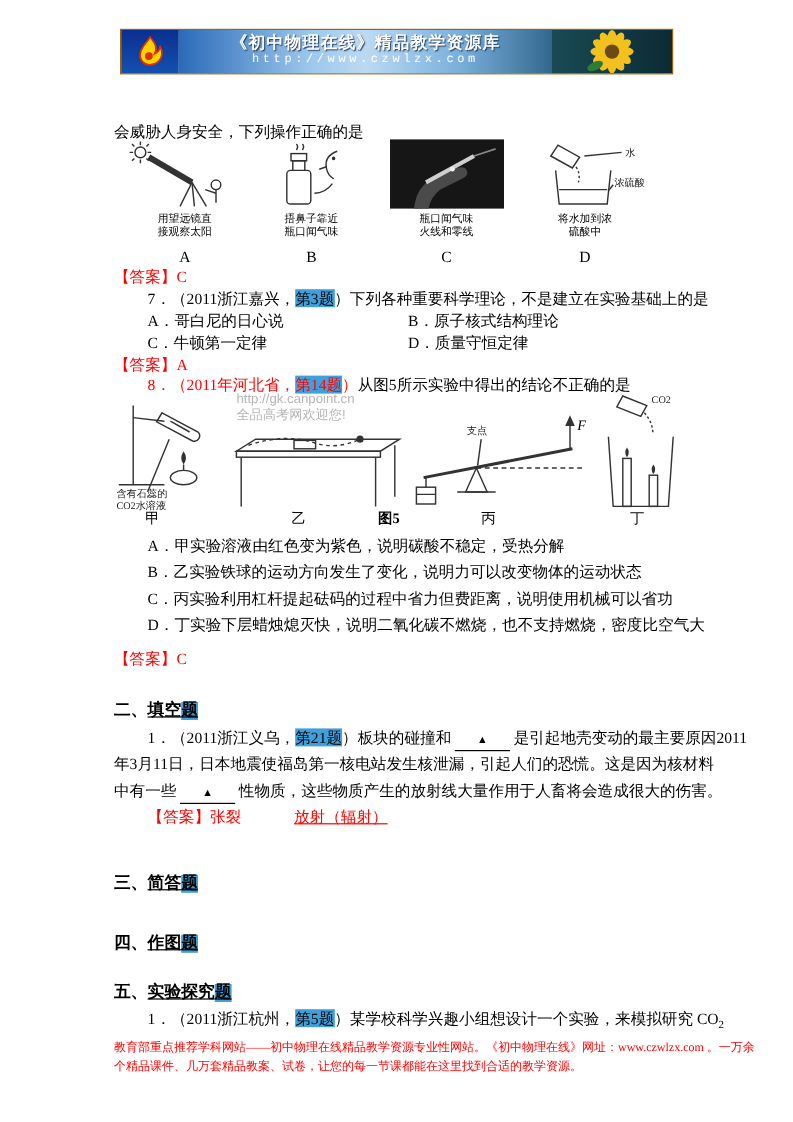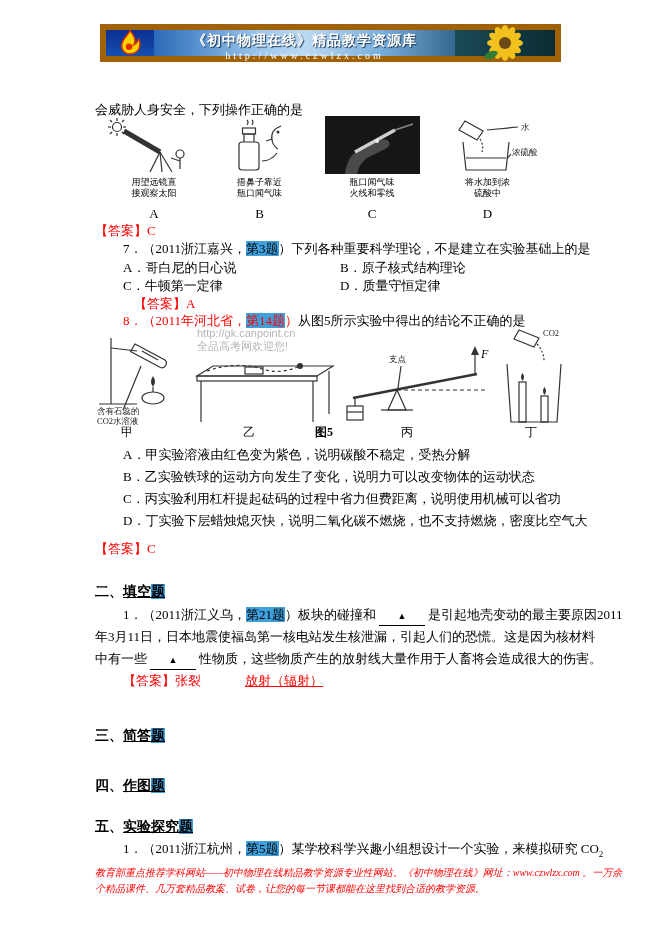--- a/index.html
+++ b/index.html
@@ -14,23 +14,23 @@
   .red { color:#ff0000; }
   .hl { background:#3fa0dc; }
   .sec { font-weight:bold; font-size:14px; }
   .secu { text-decoration:underline;text-align:right; }
   .figblock { display:flex; flex-direction:column; align-items:center; }
   .cap { font-size:9px; line-height:11px; text-align:center; margin-top:3px; }
   .letter { font-size:13px; margin-top:7px; }
   .blank { display:inline-block; min-width:46px; border-bottom:1px solid #000; text-align:center; vertical-align:baseline; margin:0 3px; }
   .tri { font-size:9px; }
   .wm { color:#b5b5b5; font-size:11px; line-height:13px; font-family:"Liberation Sans","DejaVu Sans",sans-serif; }
-  .foot { font-size:10px; color:#ff0000;font-style:italic; }
+  .foot { font-size:10px; color:#ff0000; }
   
-  .banner { display:flex; border:6px solid #a16207; height:38px; }
+  .banner { display:flex; border:1px solid #a16207; height:38px;font-family:Liberation Mono, monospace; }
   .b-left { width:48px; background:linear-gradient(180deg,#0a2f8f,#1450b0); display:flex; align-items:center; justify-content:center; }
   .b-mid { flex:1; background:linear-gradient(90deg,#2a6ab8 0%,#9cc7ec 35%,#bcd9f2 50%,#7ab0dd 75%,#33688e 100%); text-align:center; color:#fff; padding-top:2px; }
   .b-title { font-size:14px; font-weight:bold; letter-spacing:1px; text-shadow:1px 1px 1px #1c3a5e; }
   .b-url { font-size:10px; letter-spacing:3px; }
   .b-right { width:100px; background:linear-gradient(90deg,#1a4a55,#0b2b33); display:flex; align-items:center; justify-content:center; }
   
   .svgt { font-size:8.5px; fill:#222; font-family:inherit; }
   .svgb { font-size:12px; fill:#000; font-family:inherit; }
   svg { display:block; }
 </style>
@@ -162,21 +162,21 @@
 
   <div class="abs t red" style="left:95px; top:222px;">【答案】C</div>
 
   <div class="abs t" style="left:123px; top:240px;">
     <span>7．（2011浙江嘉兴，</span><span class="hl">第3题</span><span>）下列各种重要科学理论，不是建立在实验基础上的是</span>
   </div>
   <div class="abs t" style="left:123px; top:259px;">A．哥白尼的日心说</div>
   <div class="abs t" style="left:340px; top:259px;">B．原子核式结构理论</div>
   <div class="abs t" style="left:123px; top:277px;">C．牛顿第一定律</div>
   <div class="abs t" style="left:340px; top:277px;">D．质量守恒定律</div>
-  <div class="abs t red" style="left:95px; top:295px;margin-left:39px;">【答案】A</div>
+  <div class="abs t red" style="left:95px; top:295px;">【答案】A</div>
 
   <div class="abs t" style="left:123px; top:312px;">
     <span class="red">8．（2011年河北省，</span><span class="hl red">第14题</span><span class="red">）</span><span>从图5所示实验中得出的结论不正确的是</span>
   </div>
 
   <svg class="abs" style="left:95px; top:324px;" width="470" height="114" viewBox="0 0 470 114">
 
     <g stroke="#333" fill="none" stroke-width="1.2">
       <line x1="16" y1="14" x2="16" y2="80"></line>
       <line x1="4" y1="80" x2="42" y2="80"></line>

